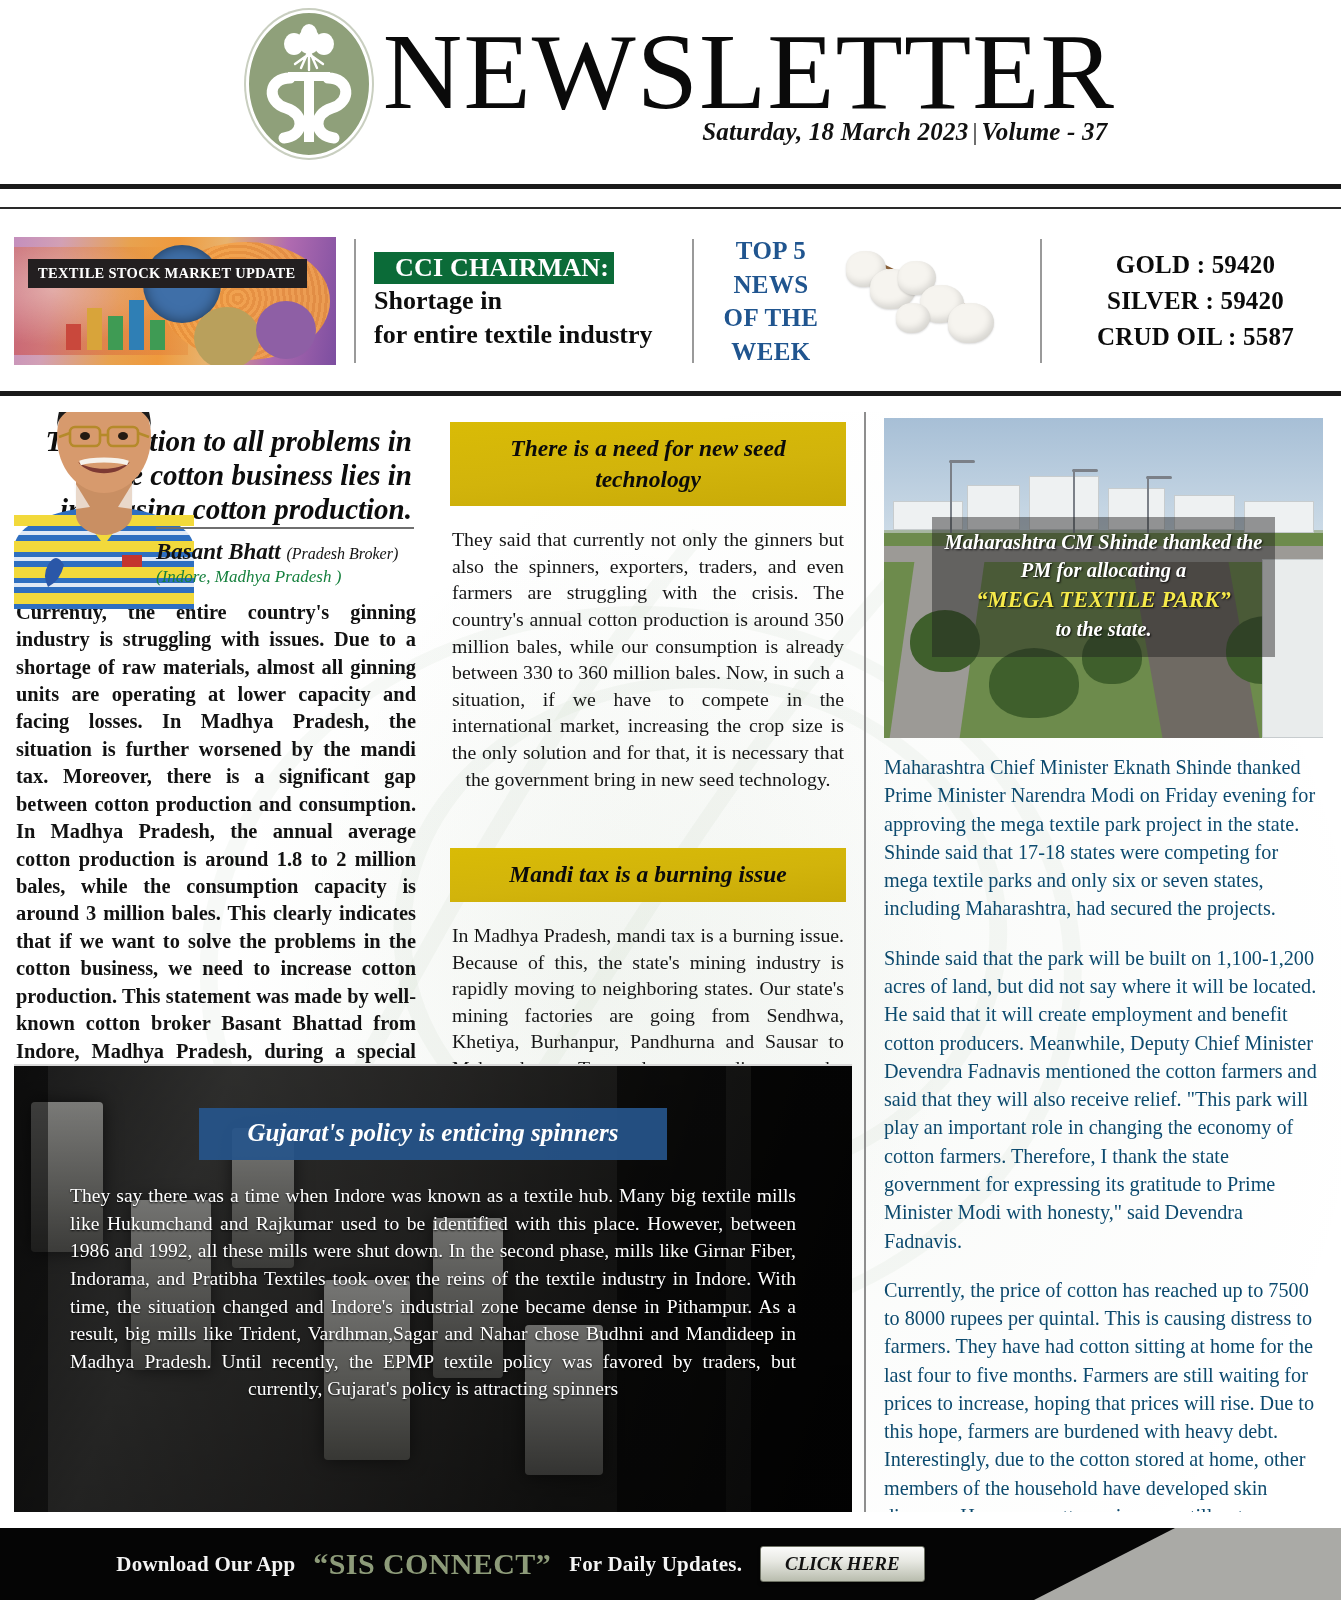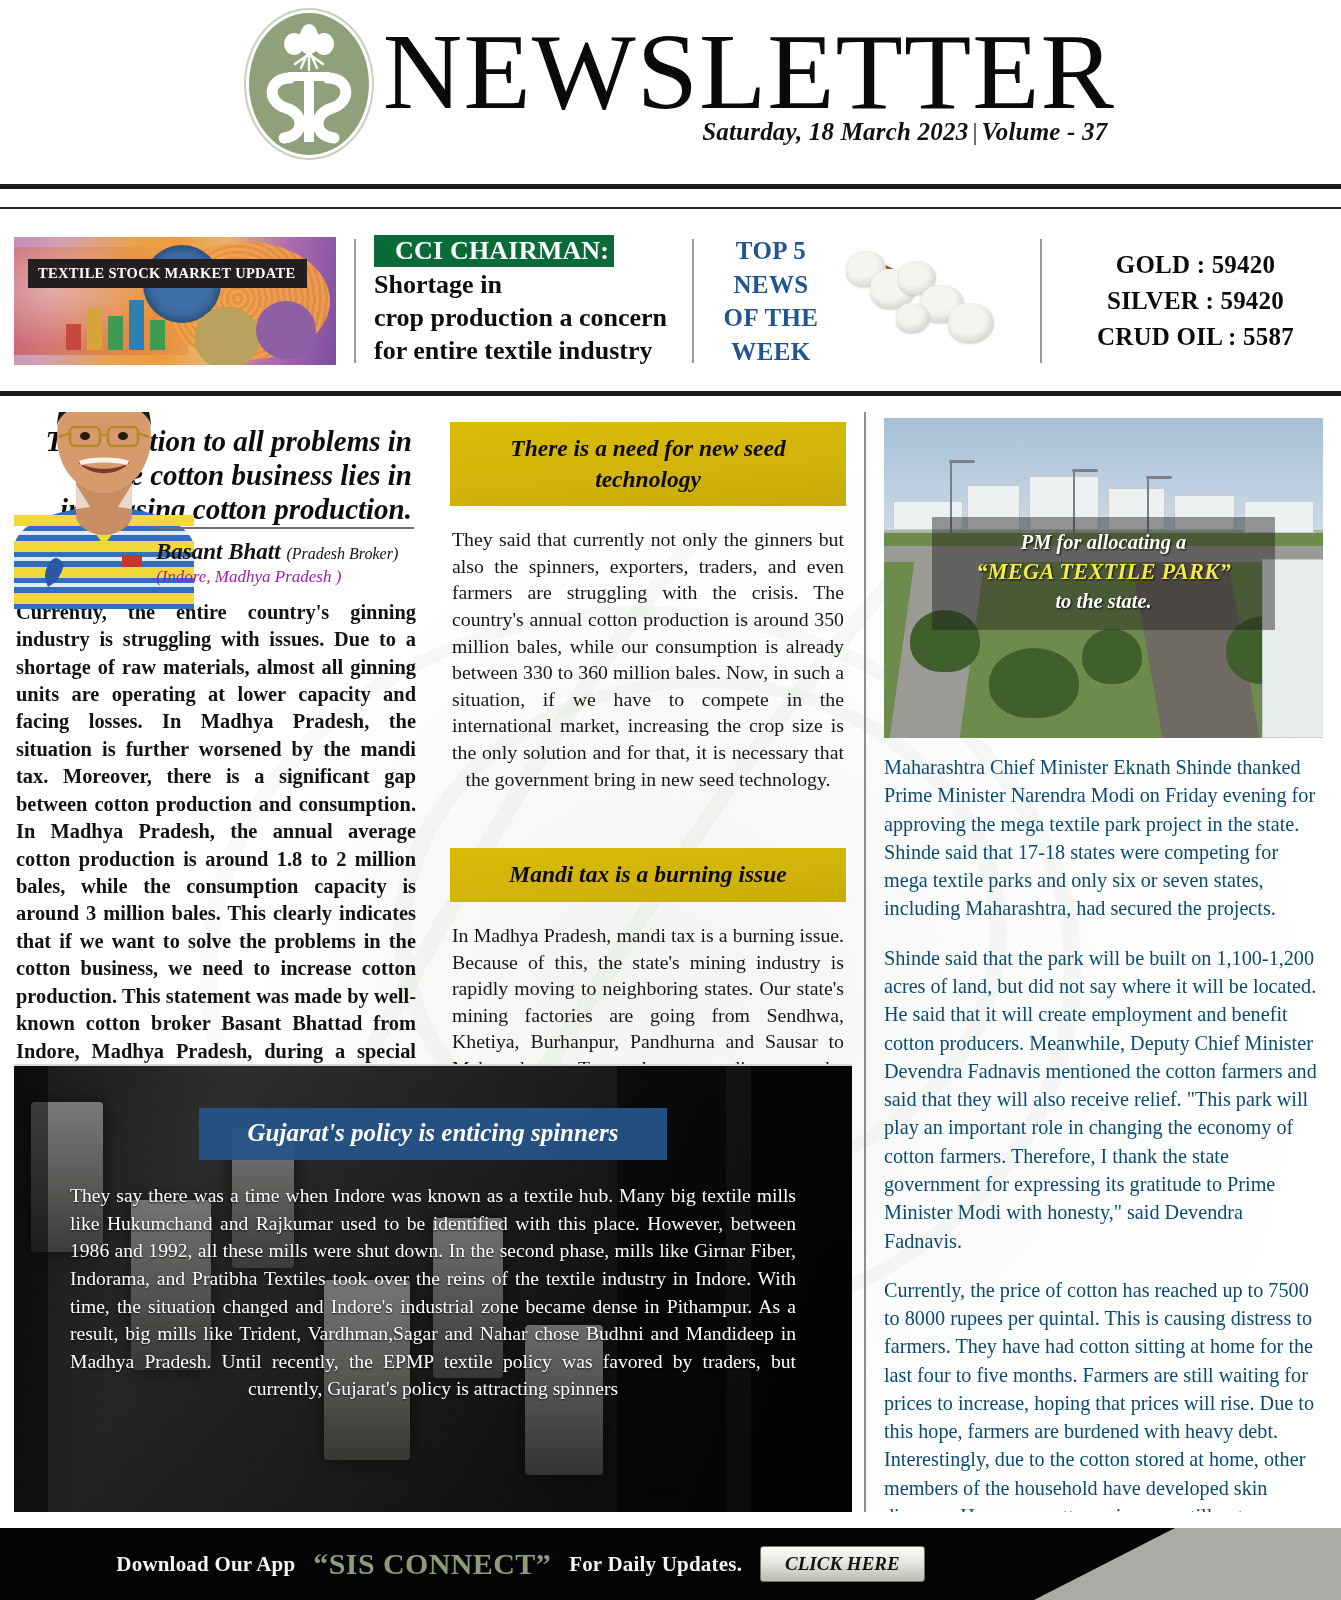--- a/index.html
+++ b/index.html
@@ -191,21 +191,21 @@
   }
   .byline-wrap { position: absolute; right: 2px; bottom: 12px; width: 258px; text-align: left; z-index: 3; }
   .byline-rule { height: 2px; background: #6f6f6f; width: 100%; margin-bottom: 10px; }
   .byline-name {
     font-family: "Liberation Serif", serif; font-style: italic; font-weight: 700;
     font-size: 23px; color: #121212;
   }
   .byline-name small { font-weight: 400; font-size: 16px; font-style: italic; }
   .byline-place {
     font-family: "Liberation Serif", serif; font-style: italic;
-    font-size: 17px; color: #a21caf; margin-top: 2px;
+    font-size: 17px; color: #15803d; margin-top: 2px;
   }
 
   .body-text {
     font-family: "Liberation Serif", serif;
     font-size: 20.4px; line-height: 1.345; color: #121212;
     text-align: justify; text-align-last: center;
     hyphens: auto;
   }
   .body-text.lead { font-weight: 700; }
 
@@ -376,21 +376,20 @@
     </div>
 
     <div class="vsep"></div>
 
     <div class="ticker-cell">
       <div class="cci-block">
         <div class="cci-line">
           <span class="cci-badge">CCI CHAIRMAN:</span>
           <span>Shortage in</span>
         </div>
-        <div class="cci-line">crop production a concern</div>
         <div class="cci-line">for entire textile industry</div>
       </div>
     </div>
 
     <div class="vsep"></div>
 
     <div class="ticker-cell">
       <div class="top5">
         <div>TOP 5</div>
         <div>NEWS</div>
@@ -522,20 +521,21 @@
         <div class="grass" style="left:0; top:36%; width:100%; height:64%;"></div>
         <div class="road" style="left:0; top:40%; width:100%; height:5%;"></div>
         <div class="road" style="left:4%; top:45%; width:16%; height:55%; transform:skewX(-8deg);"></div>
         <div class="road" style="left:60%; top:45%; width:22%; height:55%; transform:skewX(10deg); background:#6f6a63;"></div>
         <div class="tree" style="left:6%;  top:60%; width:70px; height:62px;"></div>
         <div class="tree" style="left:24%; top:72%; width:90px; height:70px;"></div>
         <div class="tree" style="left:45%; top:66%; width:60px; height:55px;"></div>
         <div class="tree" style="left:78%; top:62%; width:80px; height:68px;"></div>
         <div class="bldg" style="right:-2%; top:44%; width:16%; height:56%; background:#e9ecec;"></div>
         <div class="park-overlay">
+          <div class="l">Maharashtra CM Shinde thanked the</div>
           <div class="l">PM for allocating a</div>
           <div class="l hl">“MEGA TEXTILE PARK”</div>
           <div class="l">to the state.</div>
         </div>
       </div>
 
       <div class="right-text">Maharashtra Chief Minister Eknath Shinde thanked Prime Minister Narendra Modi on Friday evening for approving the mega textile park project in the state. Shinde said that 17-18 states were competing for mega textile parks and only six or seven states, including Maharashtra, had secured the projects.</div>
       <div class="right-text">Shinde said that the park will be built on 1,100-1,200 acres of land, but did not say where it will be located. He said that it will create employment and benefit cotton producers. Meanwhile, Deputy Chief Minister Devendra Fadnavis mentioned the cotton farmers and said that they will also receive relief. "This park will play an important role in changing the economy of cotton farmers. Therefore, I thank the state government for expressing its gratitude to Prime Minister Modi with honesty," said Devendra Fadnavis.</div>
       <div class="right-text">Currently, the price of cotton has reached up to 7500 to 8000 rupees per quintal. This is causing distress to farmers. They have had cotton sitting at home for the last four to five months. Farmers are still waiting for prices to increase, hoping that prices will rise. Due to this hope, farmers are burdened with heavy debt. Interestingly, due to the cotton stored at home, other members of the household have developed skin diseases. However, cotton prices are still not increasing. On the contrary, prices are falling. So, when will the government hear the cries of the farmers? This was the question raised.</div>
     </div>

